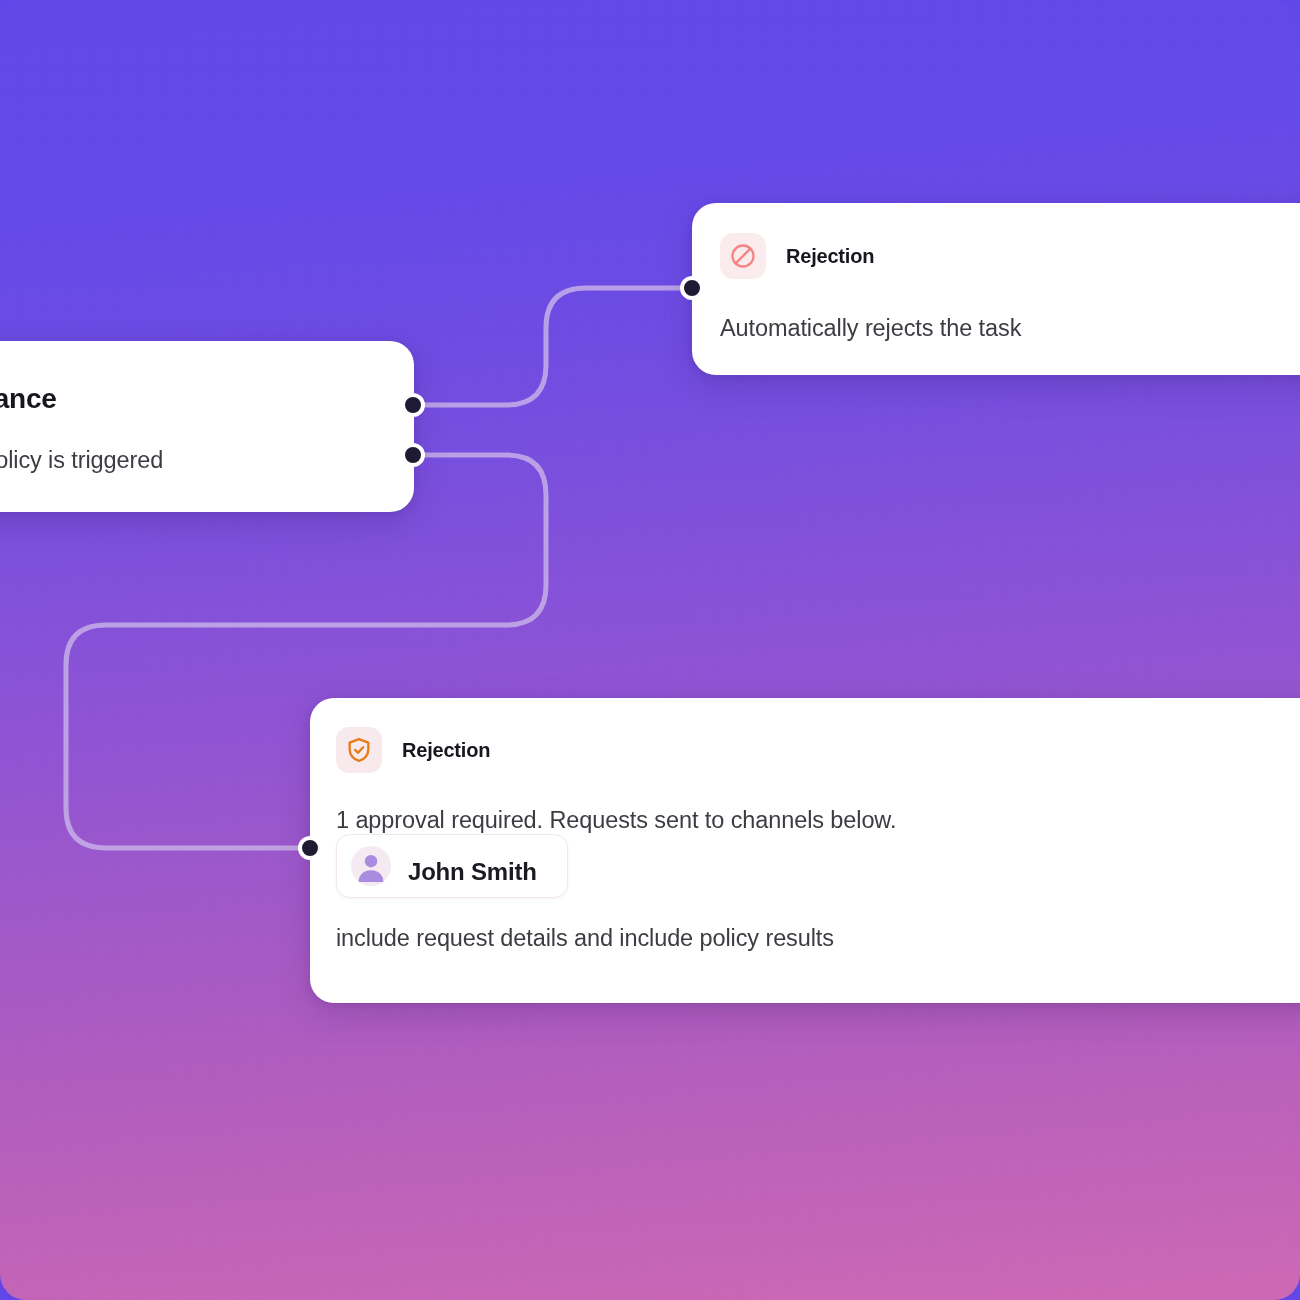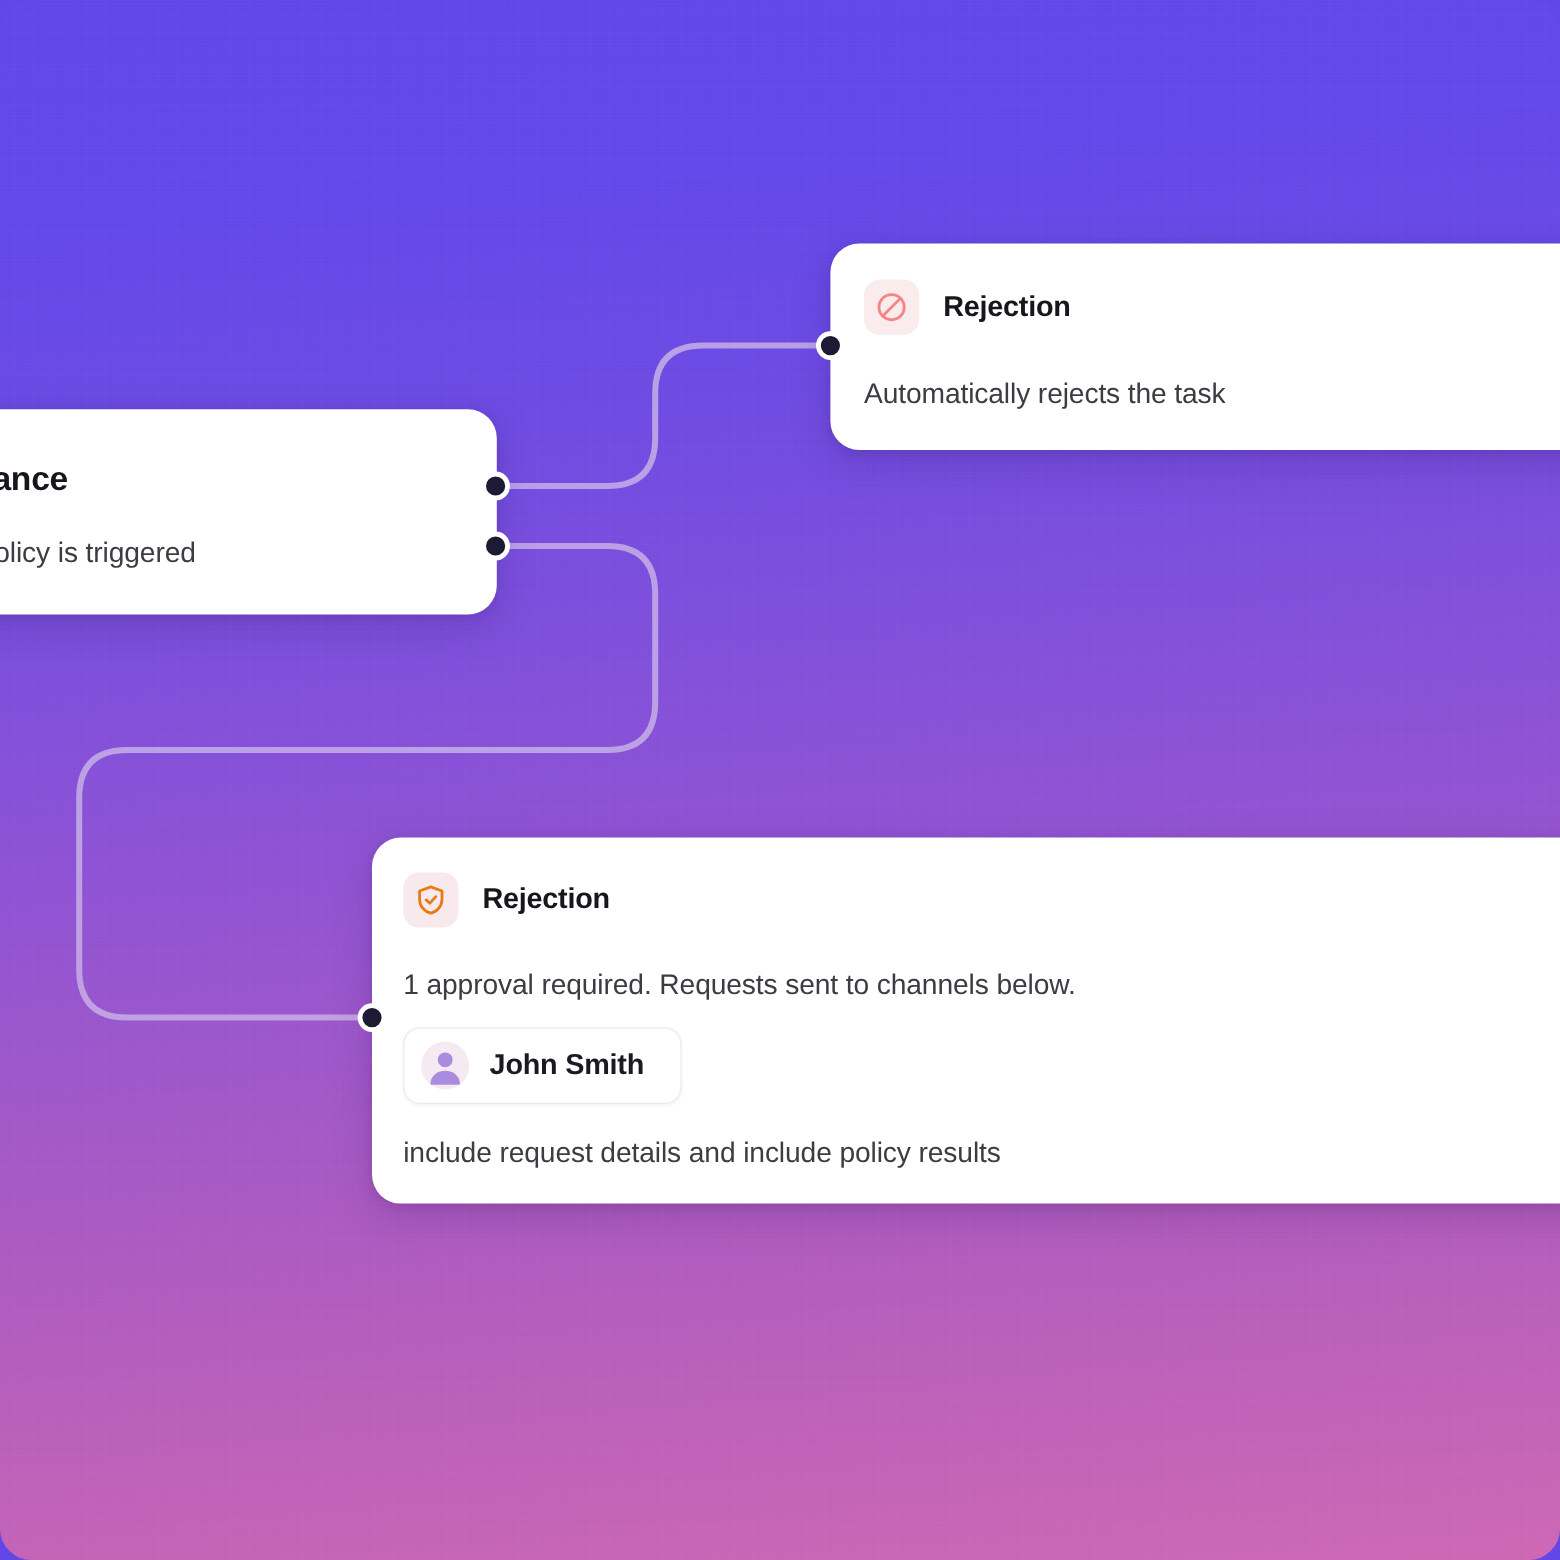--- a/index.html
+++ b/index.html
@@ -49,21 +49,21 @@
   }
   .card-head { display:flex; align-items:center; }
   .node-icon {
     width:46px; height:46px; border-radius:13px;
     display:flex; align-items:center; justify-content:center;
     flex:0 0 auto;
   }
   .node-icon.rejection { background:#FAEBED; }
   .node-icon.approval  { background:#F8E9EC; }
   .node-title {
-    font-size:24px; font-weight:700; color:#16161D;
+    font-size:20px; font-weight:700; color:#16161D;
     letter-spacing:-0.2px; margin-left:20px; white-space:nowrap;
   }
   .node-desc {
     font-size:23.5px; color:#3C3C43; letter-spacing:-0.1px; white-space:nowrap;
   }
 
   
   #card-compliance { left:-250px; top:341px; width:664px; height:171px; }
   #card-compliance .node-title { margin-left:0; padding-left:170px; font-size:28px; }
   #card-compliance .node-desc  { padding-left:170px; }
@@ -71,22 +71,21 @@
   #comp-desc  { position:absolute; left:0; top:106px; }
 
   
   #card-rejection { left:692px; top:203px; width:700px; height:172px; padding:30px 0 0 28px; }
   #card-rejection .node-desc { margin-top:36px; }
 
   
   #card-approval { left:310px; top:698px; width:1080px; height:305px; padding:29px 0 0 26px; }
   #card-approval .node-desc { margin-top:34px; }
   .chip {
-    display:inline-flex; align-items:center;
-    margin-top:22px;
+    display:inline-flex; align-items:flex-end;
     background:#FFFFFF;
     border:1.5px solid #F3E6EE;
     border-radius:14px;
     padding:11px 30px 11px 14px;
     box-shadow:0 1px 3px rgba(60,20,90,.05);
   }
   .avatar {
     width:40px; height:40px; border-radius:50%;
     background:#F5EAF2;
     display:flex; align-items:center; justify-content:center;

